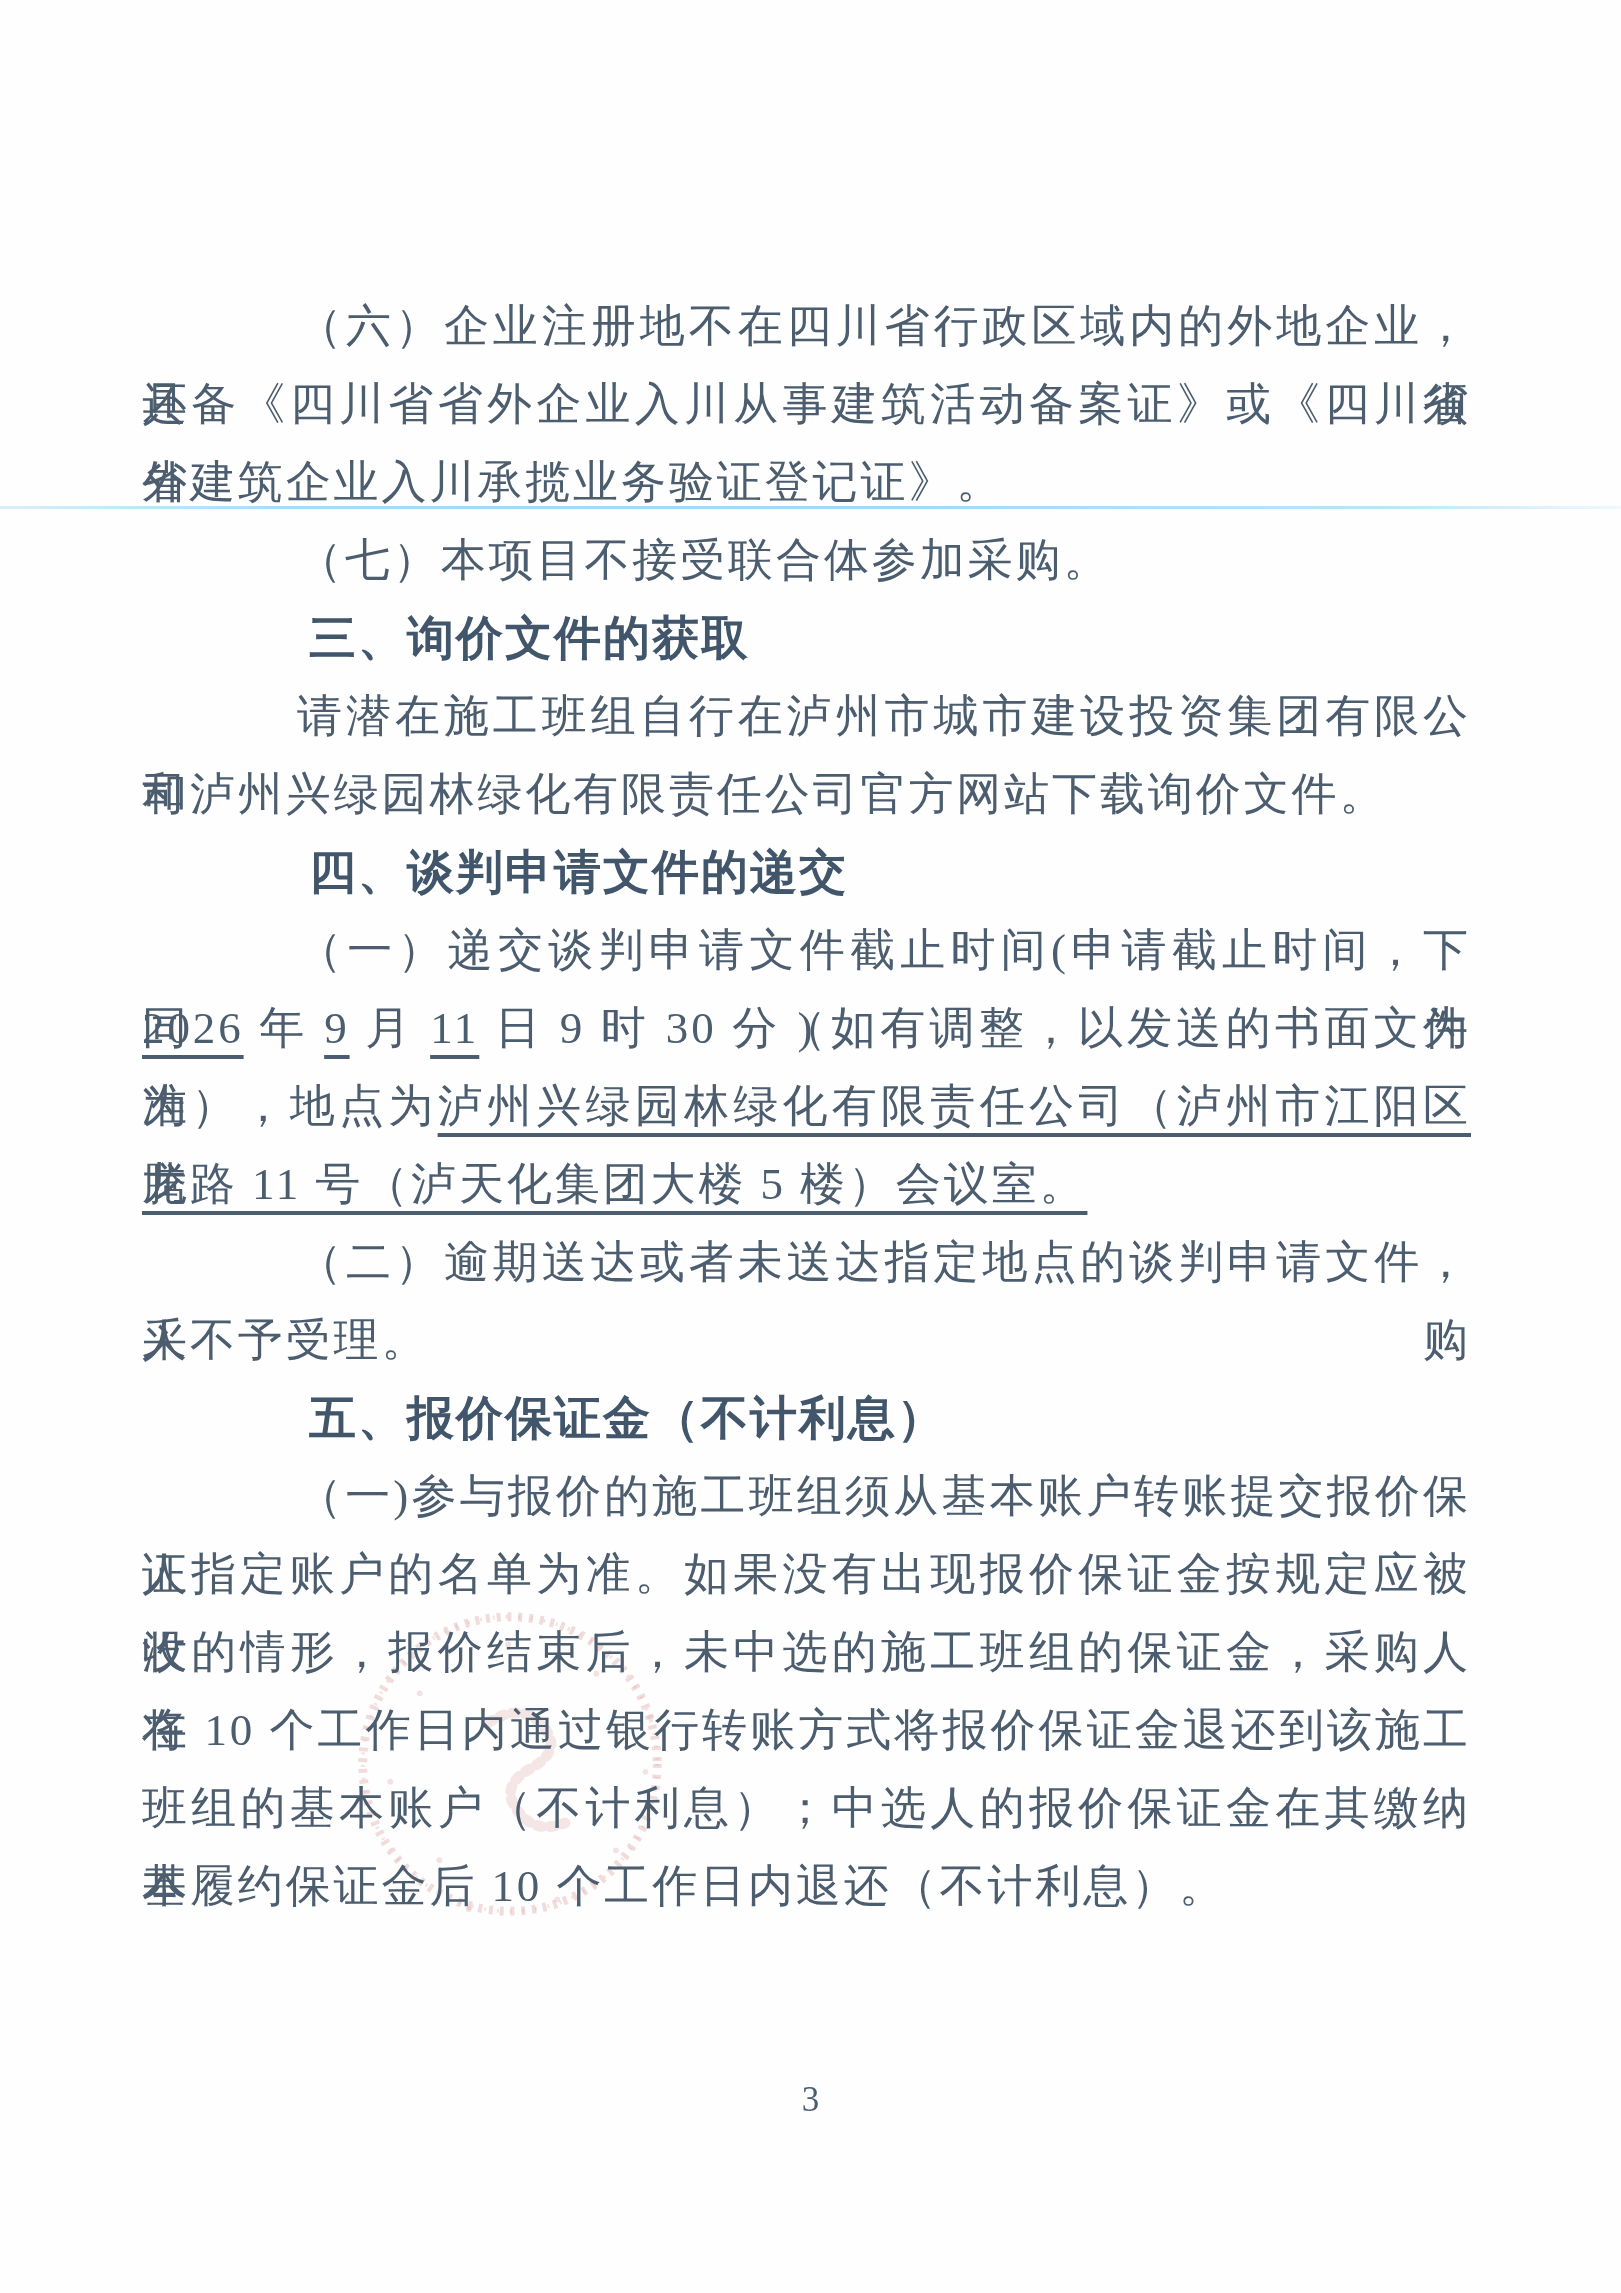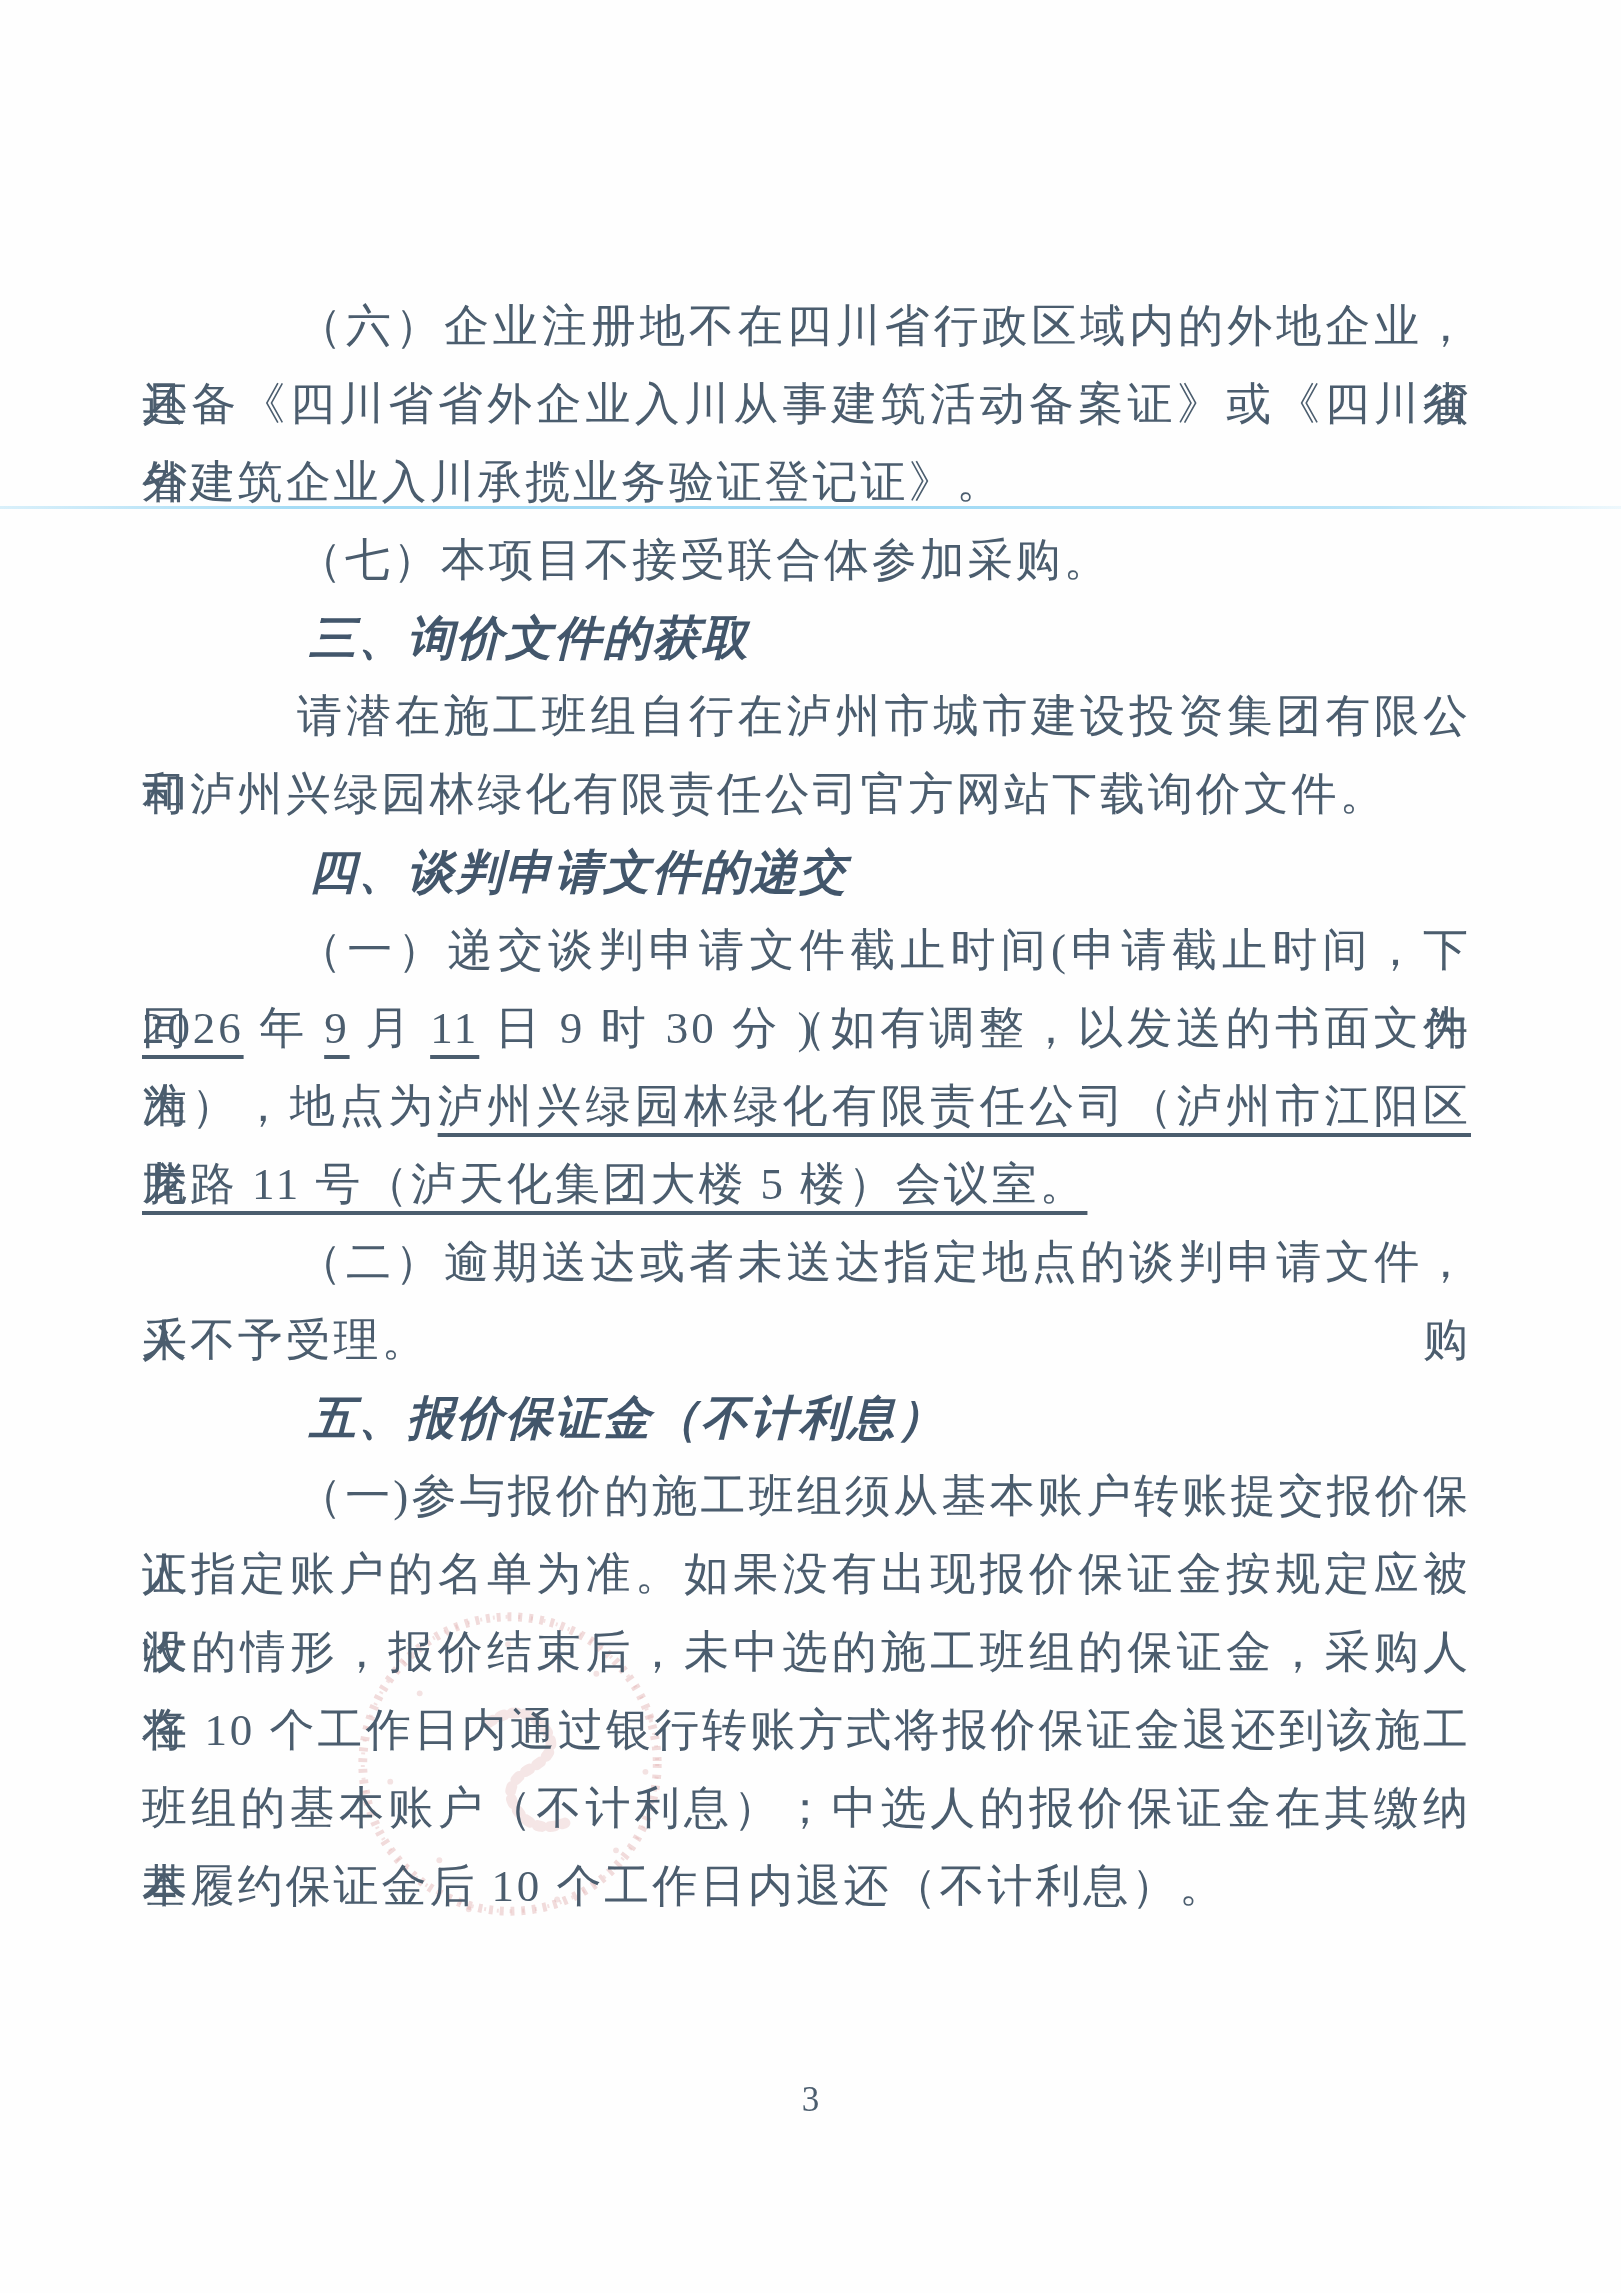--- a/index.html
+++ b/index.html
@@ -45,21 +45,21 @@
     text-align-last:justify;
   }
   .line.indent{text-indent:155px;}
   .line.heading{
     font-family:"Liberation Sans","DejaVu Sans",sans-serif;
     font-weight:700;
     font-size:47px;
     letter-spacing:2px;
     color:var(--ink-heading,#42566b);
   }
-  .line.heading.indent{text-indent:167px;font-style:italic;}
+  .line.heading.indent{text-indent:167px;}
   .u{
     text-decoration:underline;
     text-decoration-thickness:3.9px;
     text-underline-offset:11.8px;
   }
   .pagenum{
     position:absolute;left:0;top:2070px;width:1621px;
     text-align:center;
     font-size:35px;line-height:59px;
     color:var(--ink,#4b5d6e);

